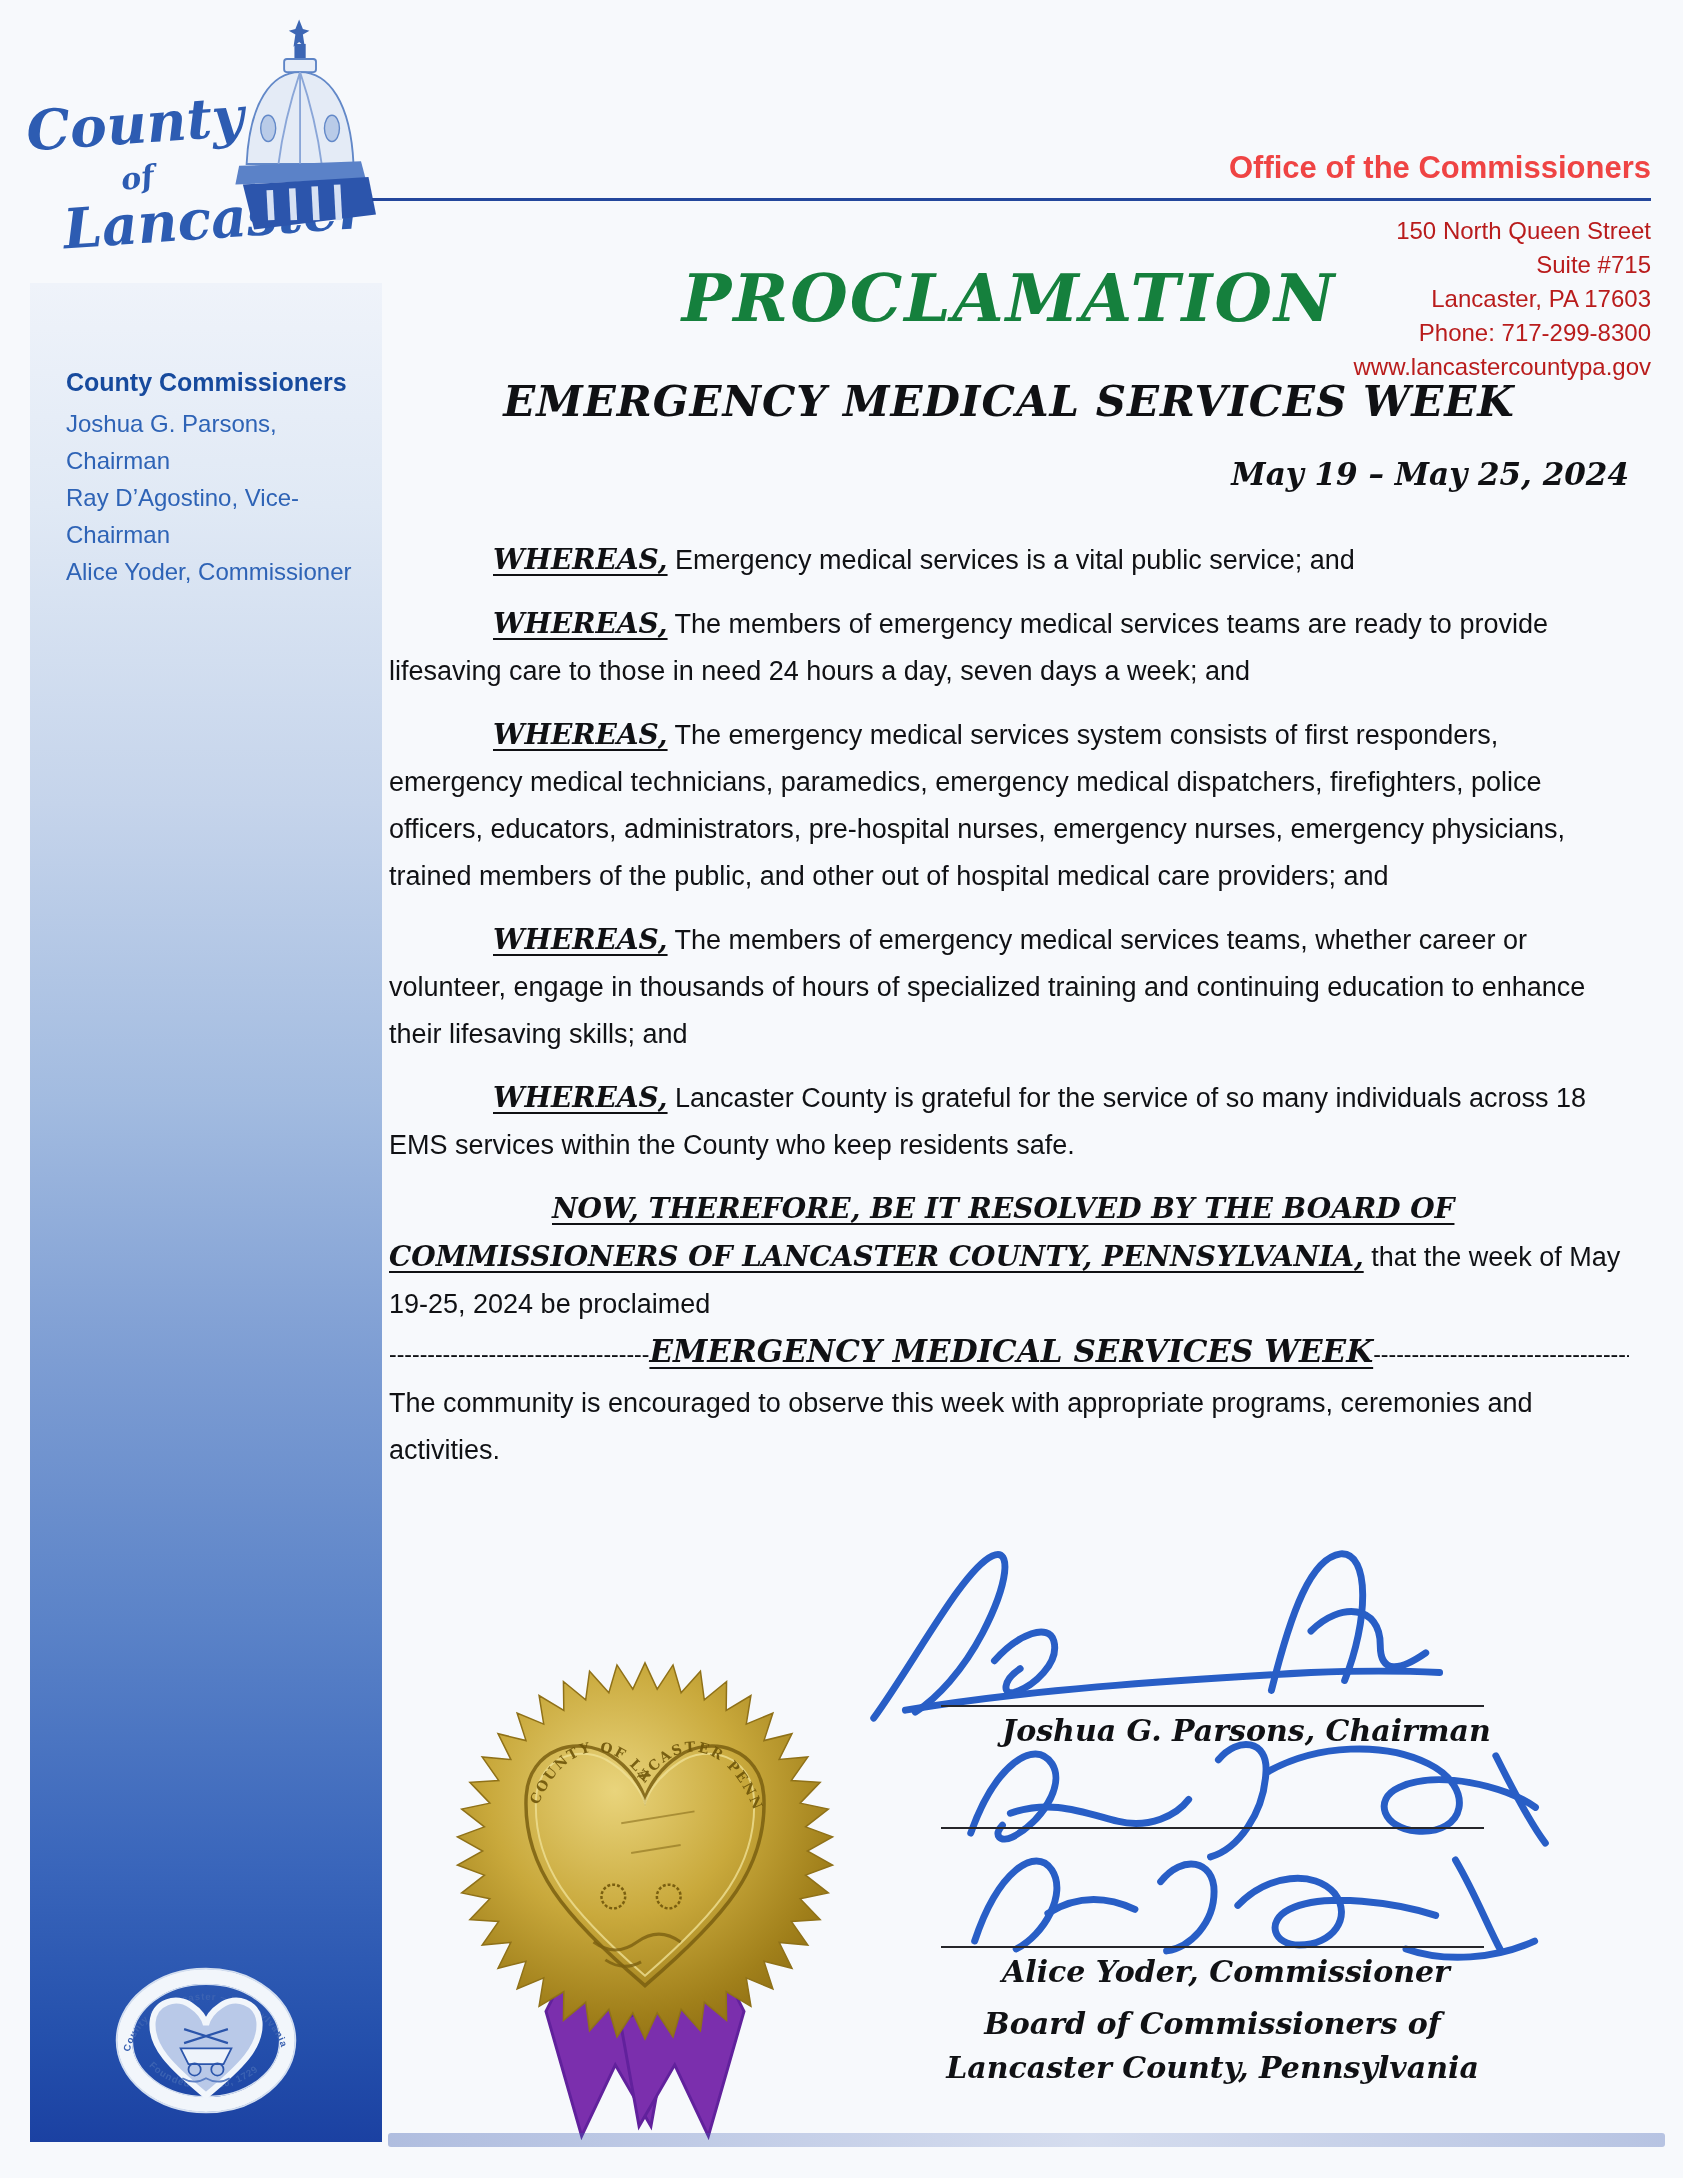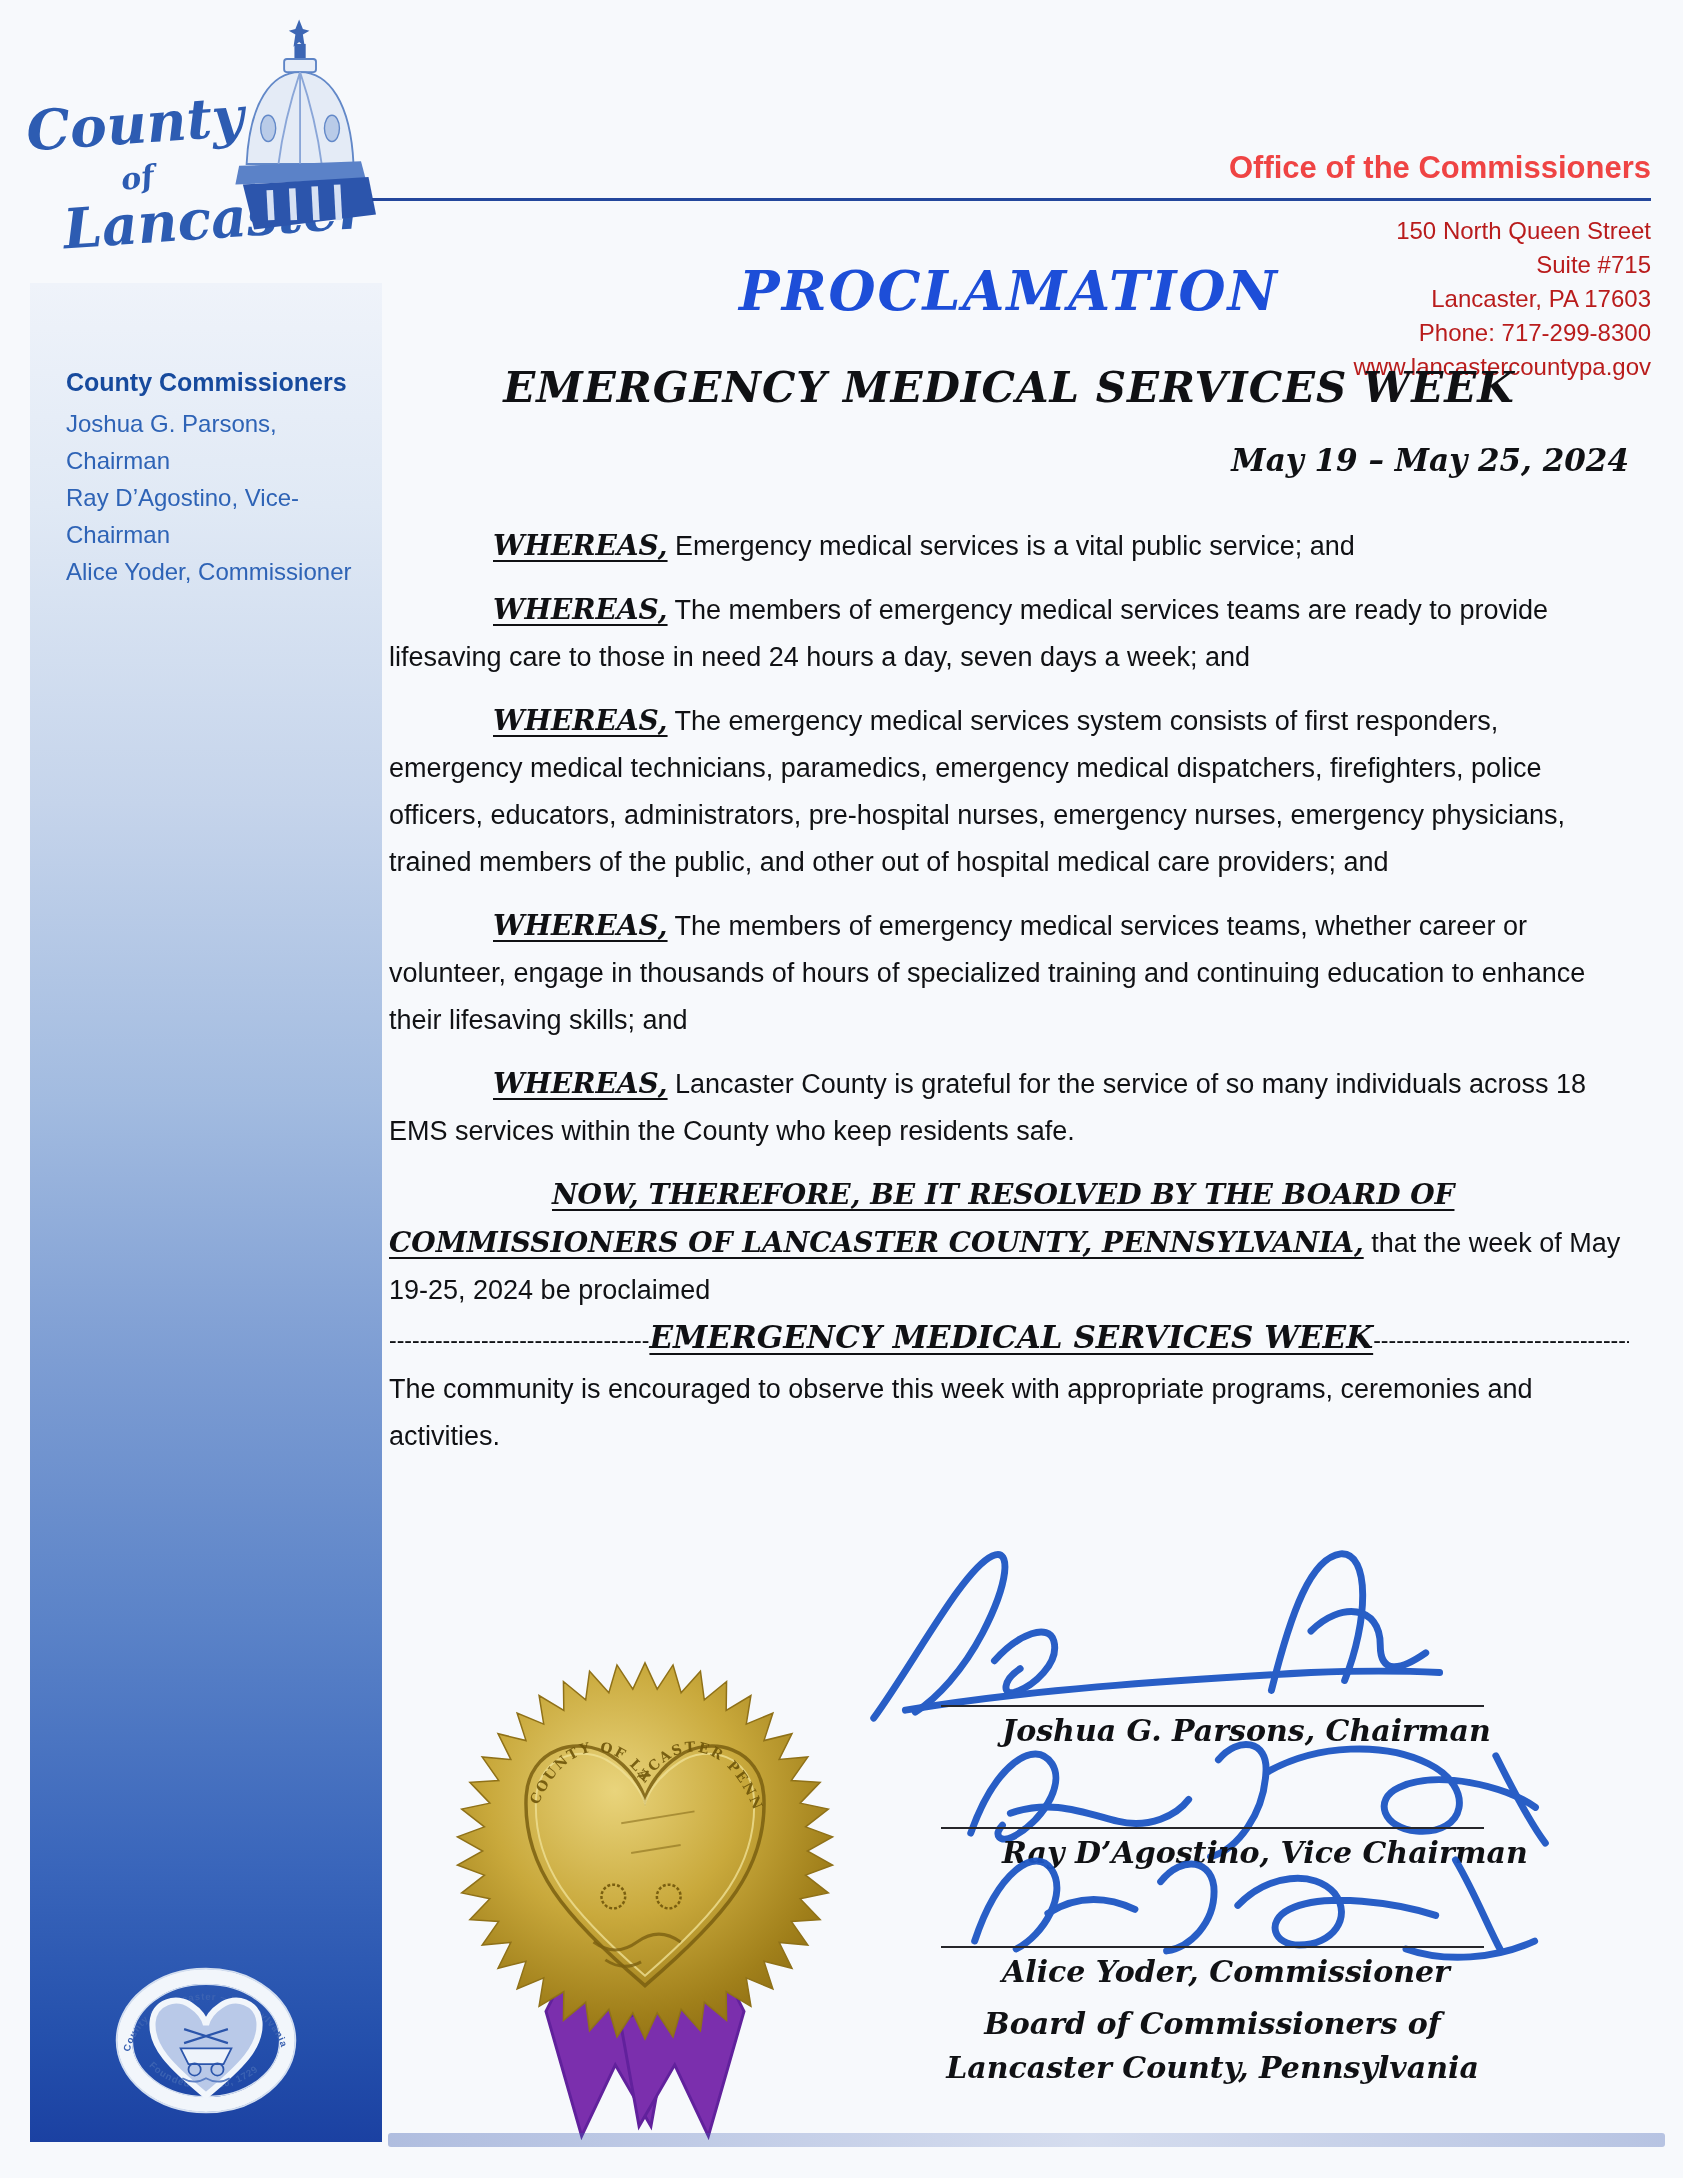--- a/index.html
+++ b/index.html
@@ -21,21 +21,21 @@
   .sidebar{position:absolute;left:30px;top:283px;width:352px;height:1859px;
     background:linear-gradient(180deg,#eff3fa 0%,#e0e9f5 12%,#c5d4eb 28%,#a2bbe0 44%,
                #7d9dd3 58%,#5b83c8 72%,#3a66bb 85%,#2551ad 94%,#1b41a2 100%);}
   .comm-block{padding:85px 18px 0 36px;}
   .comm-head{font-size:25px;font-weight:bold;color:#174a9d;margin-bottom:8px;}
   .comm-name{font-size:24px;line-height:37px;color:#2e63b6;}
   .oval-seal{position:absolute;left:50%;transform:translateX(-50%);top:1683px;}
 
   
   .content{position:absolute;left:389px;width:1240px;top:259px;}
-  .doc-title{text-align:center;font-size:54px;letter-spacing:2px;color:#1d4ed8;}
+  .doc-title{text-align:center;font-size:66px;letter-spacing:2px;color:#15803d;}
   .doc-subtitle{text-align:center;font-size:42px;letter-spacing:1px;margin-top:40px;}
   .doc-date{text-align:right;font-size:31px;margin-top:30px;font-weight:bold;}
   .paras{margin-top:44px;font-size:27px;line-height:47px;}
   .para{margin:0 0 16px 0;text-indent:104px;}
   .lead{font-size:28px;}
   .resolution{margin:0 0 0 0;text-indent:163px;}
   .ems-line{white-space:nowrap;overflow:hidden;text-align:center;font-size:23px;letter-spacing:0;}
   .ems-line .script{font-size:31px;}
   .closing{margin-top:2px;text-indent:0;}
 
@@ -174,21 +174,20 @@
   <svg class="sig-svg" style="left:941px;top:1716px" width="644" height="149" viewBox="0 0 650 150">
     <g fill="none" stroke="#1d56c4" stroke-width="7" stroke-linecap="round" opacity="0.95">
       <path d="M30 118 C55 48 95 22 112 48 C126 70 100 108 72 122 C60 128 52 120 62 110"></path>
       <path d="M70 98 C110 84 140 96 178 106 C210 114 238 100 250 84"></path>
       <path d="M280 44 C300 20 330 24 328 56 C326 98 300 134 272 142"></path>
       <path d="M330 56 C380 28 448 26 492 48 C540 72 530 120 480 116 C446 113 436 84 462 72 C500 54 570 70 600 92"></path>
       <path d="M560 40 C580 80 596 110 610 128"></path>
     </g>
   </svg>
   <div class="sig-line" style="top:1827px"></div>
-  <div class="sig-label script" style="top:1835px">Ray D’Agostino, Vice Chairman</div>
 
   <svg class="sig-svg" style="left:941px;top:1830px" width="653" height="141" viewBox="0 0 660 142">
     <g fill="none" stroke="#1d56c4" stroke-width="7" stroke-linecap="round" opacity="0.95">
       <path d="M34 112 C58 40 96 16 112 40 C128 64 104 106 76 120"></path>
       <path d="M108 84 C140 64 170 68 196 80"></path>
       <path d="M222 52 C244 24 276 30 276 62 C276 94 252 118 228 122"></path>
       <path d="M300 76 C330 44 378 40 398 64 C416 88 396 116 362 116 C336 116 328 92 352 80 C388 62 462 74 500 86"></path>
       <path d="M520 30 C540 64 552 96 566 122"></path>
       <path d="M470 120 C510 134 560 130 600 112"></path>
     </g>

